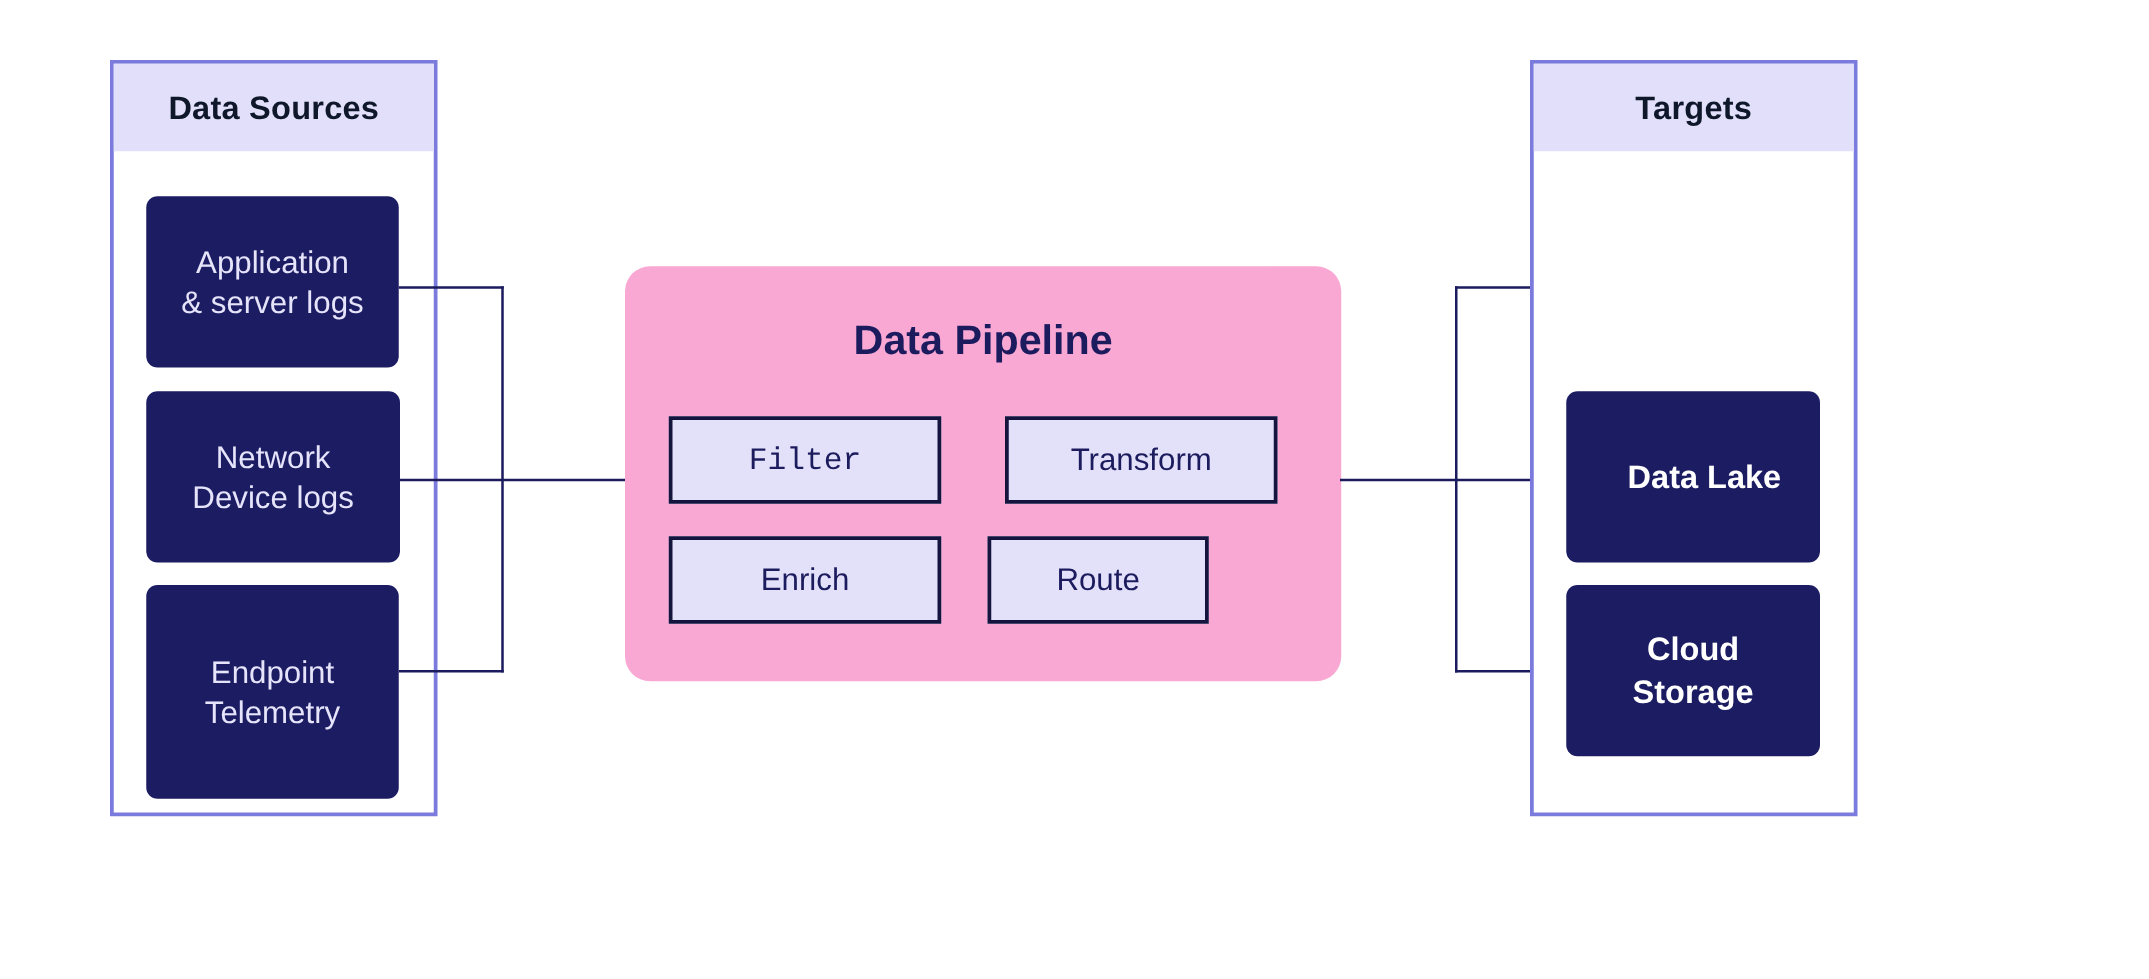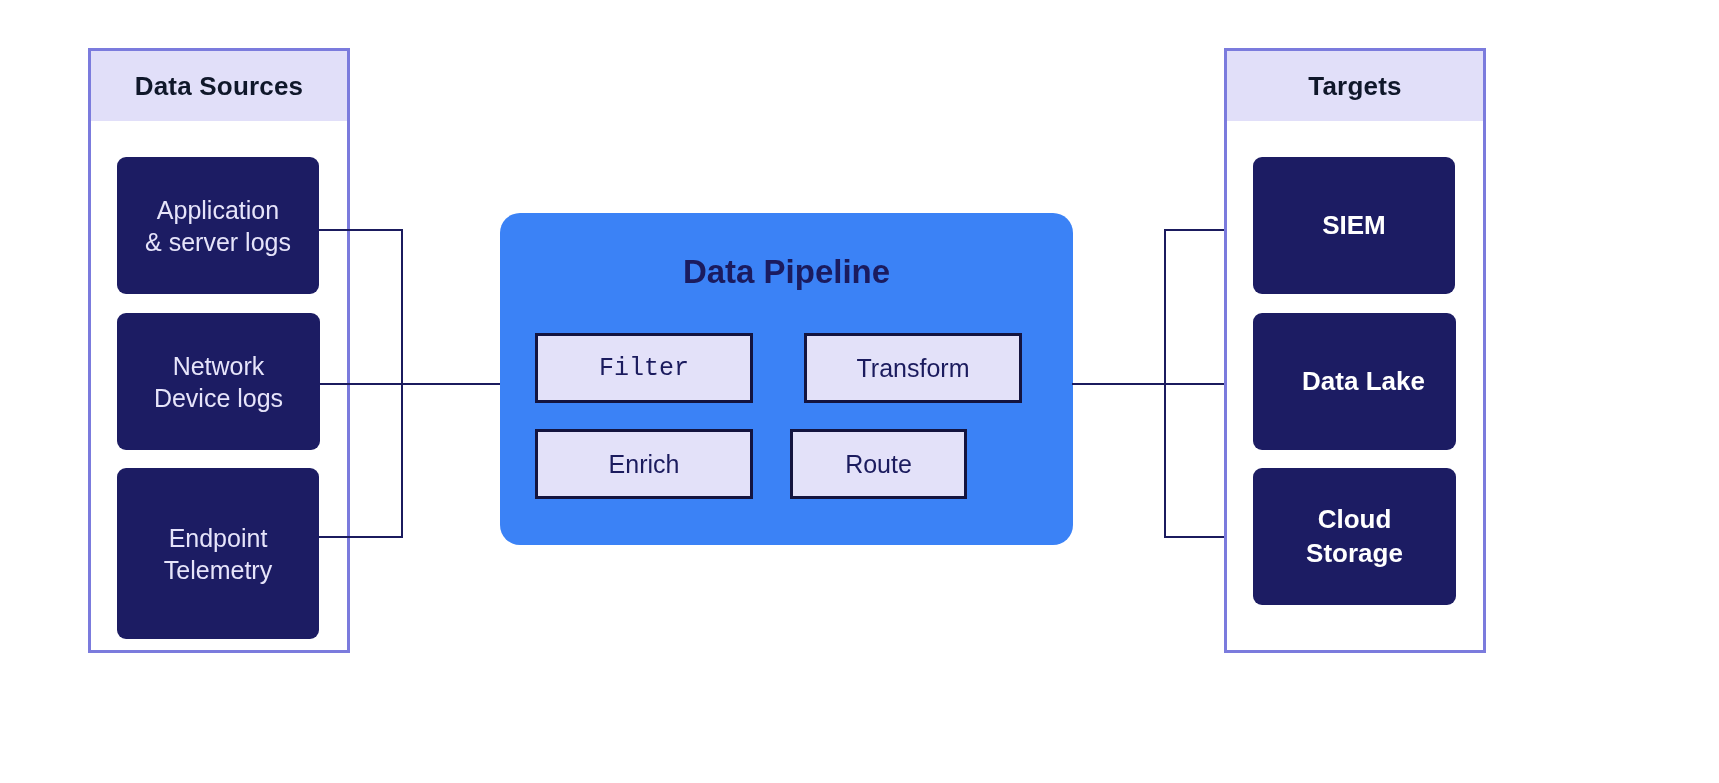--- a/index.html
+++ b/index.html
@@ -57,21 +57,21 @@
   .node.tgt {
     color: #ffffff;
     font-size: 26px;
     font-weight: bold;
   }
 
   
   #pipeline {
     position: absolute;
     box-sizing: border-box;
-    background: #3b82f6;
+    background: #f9a8d4;
     border-radius: 20px;
   }
   #pipeline-title {
     position: absolute;
     left: 0;
     right: 0;
     text-align: center;
     color: #1b1b5e;
     font-weight: bold;
     font-size: 33px;
@@ -146,23 +146,20 @@
 
   <div class="conn h" style="left:1072px; top:383px; width:182px;"></div>
   <div class="conn v" style="left:1164px; top:229px; width:2px; height:309px;"></div>
   <div class="conn h" style="left:1164px; top:229px; width:90px;"></div>
   <div class="conn h" style="left:1164px; top:536px; width:90px;"></div>
 
   <div class="panel" style="left:1224px; top:48px; width:262px; height:605px;">
     <div class="panel-header" style="height:70px;">Targets</div>
   </div>
 
-  <div class="node tgt" style="left:1253px; top:157px; width:202px; height:137px;">
-    <div>SIEM</div>
-  </div>
 
   <div class="node tgt" style="left:1253px; top:313px; width:203px; height:137px;padding-left:18px;">
     <div>Data Lake</div>
   </div>
 
   <div class="node tgt" style="left:1253px; top:468px; width:203px; height:137px;">
     <div>
       <span>Cloud</span><br>
       <span>Storage</span>
     </div>

